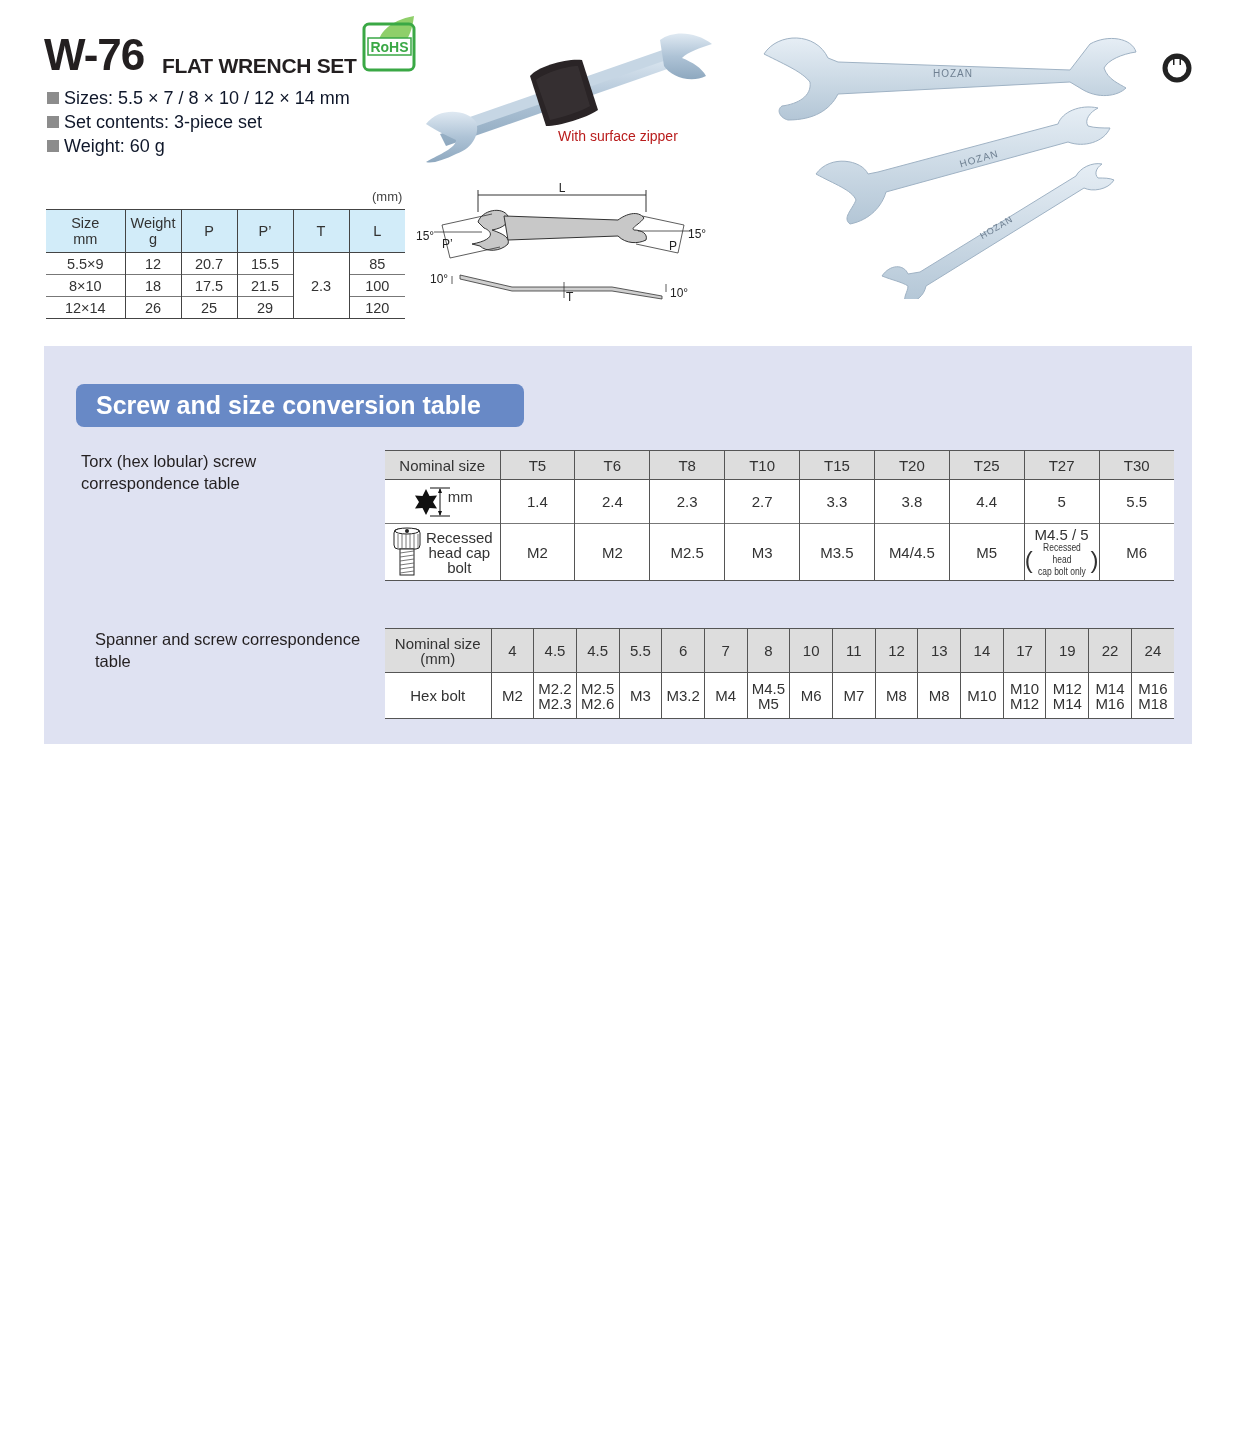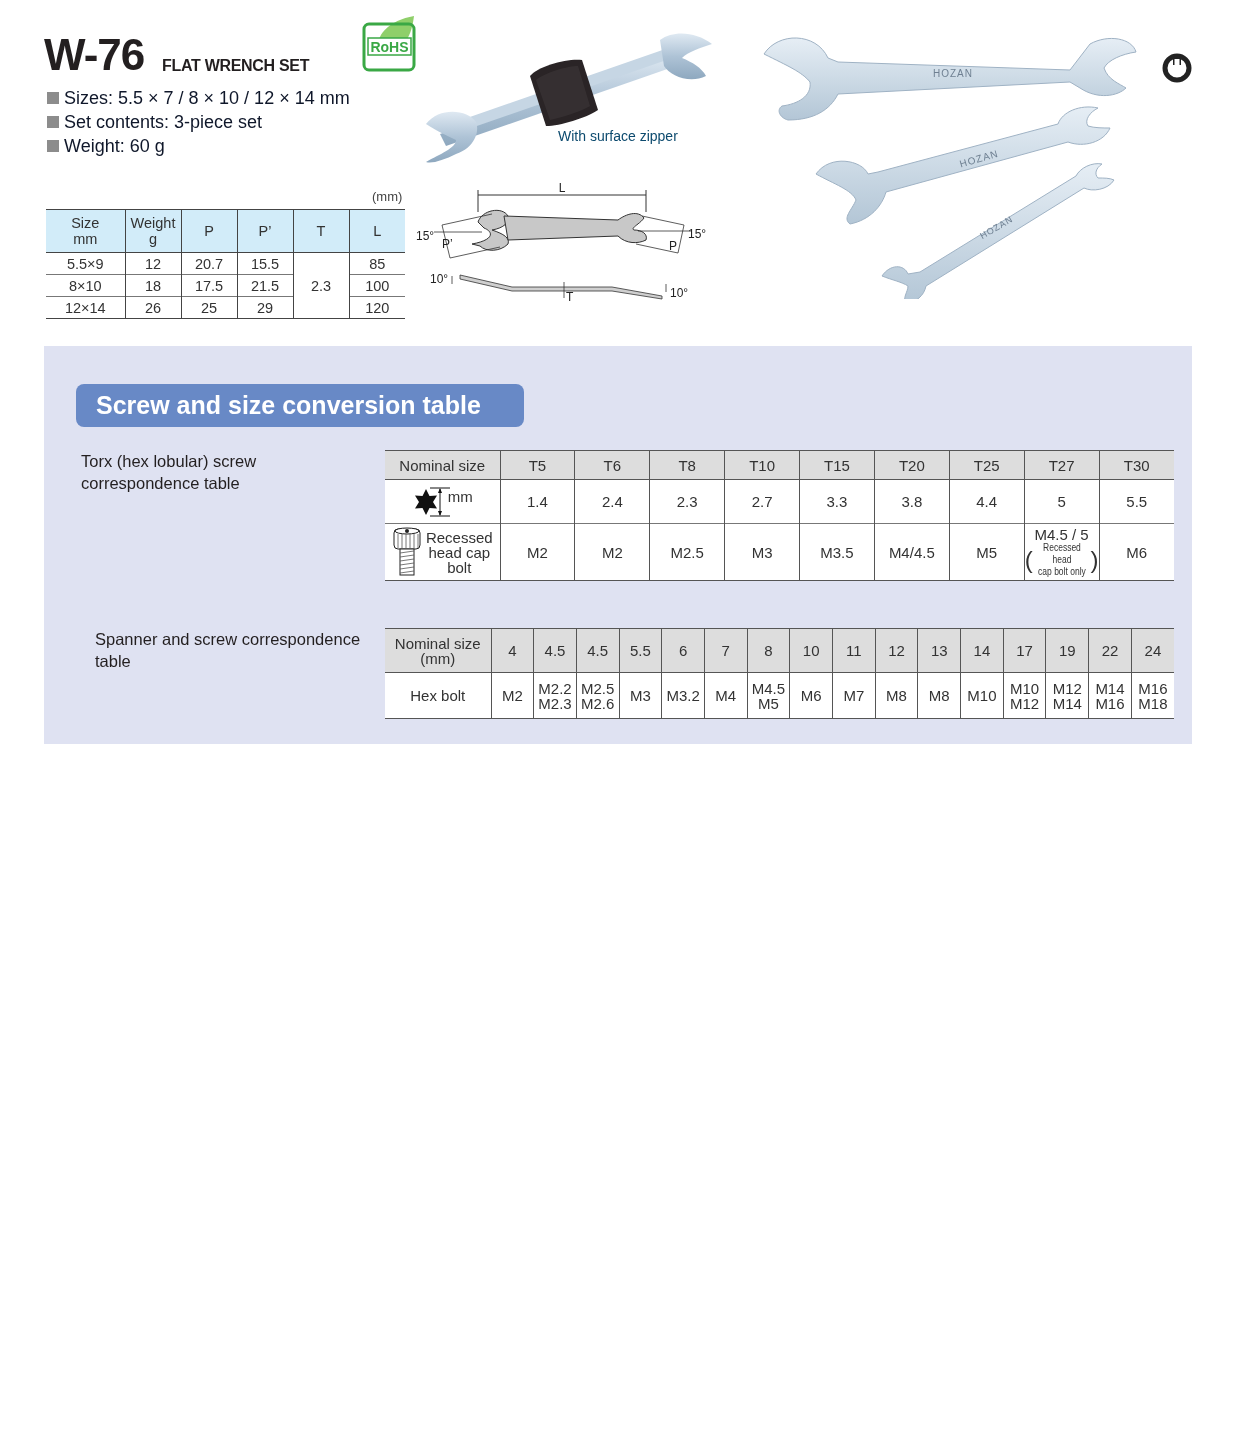--- a/index.html
+++ b/index.html
@@ -3,39 +3,39 @@
 <meta charset="utf-8">
 <style>
   html, body { margin: 0; padding: 0; }
   body {
     width: 1236px; height: 1444px; position: relative; background: #ffffff;
     font-family: "Liberation Sans", sans-serif; color: #231f20; overflow: hidden;
   }
   .abs { position: absolute; }
   
   .model { left: 44px; top: 30px; font-size: 44px; font-weight: bold; letter-spacing: -1px; line-height: 50px; }
-  .product-name { left: 162px; top: 53px; font-size: 16px; font-weight: bold; line-height: 26px; letter-spacing: -0.3px; }
+  .product-name { left: 162px; top: 53px; font-size: 21px; font-weight: bold; line-height: 26px; letter-spacing: -0.3px; }
   .rohs { left: 362px; top: 14px; width: 54px; height: 58px; }
   .specs { left: 47px; top: 86px; font-size: 18px; line-height: 24px; color: #0f172a; margin:0; padding:0; list-style:none; }
   .specs li { display: flex; align-items: center; }
   .bullet { display:inline-block; width: 12px; height: 12px; background: #8c8c8c; margin-right: 5px; }
 
   
   .unit-label { left: 372px; top: 189px; font-size: 13px; color: #444; }
   table.dims { position: absolute; left: 46px; top: 209px; border-collapse: collapse; font-size: 14.5px; color: #333; }
   table.dims th, table.dims td { border-left: 1px solid #444; text-align: center; padding: 0; }
   table.dims th:first-child, table.dims td:first-child { border-left: none; }
   table.dims thead tr { border-top: 1px solid #444; border-bottom: 1px solid #444; }
   table.dims th { background: #d2ecf9; font-weight: normal; height: 42px; line-height: 16px; margin-top: 40px; }
   table.dims tbody tr { border-bottom: 1px solid #777; height: 22px; }
   table.dims tbody tr:last-child { border-bottom: 1.5px solid #444; }
 
   
   .photo1 { left: 420px; top: 14px; width: 300px; height: 160px; }
-  .zipper-caption { left: 558px; top: 128px; font-size: 14px; color: #0c4a6e; }
+  .zipper-caption { left: 558px; top: 128px; font-size: 14px; color: #b91c1c; }
   .diagram { left: 412px; top: 180px; width: 300px; height: 125px; }
   .photo2 { left: 758px; top: 24px; width: 385px; height: 275px; }
   .open-end-icon { left: 1162px; top: 53px; width: 30px; height: 30px; }
 
   
   .panel { left: 44px; top: 346px; width: 1148px; height: 398px; background: #dfe2f2; }
   .section-title { left: 76px; top: 384px; width: 448px; height: 43px; background: #6889c6; border-radius: 8px; color: #fff;
                    font-size: 25px; font-weight: bold; line-height: 43px; box-sizing: border-box; padding-left: 20px; }
   .desc { font-size: 16.5px; line-height: 22px; color: #231f20; }
   .desc1 { left: 81px; top: 450px; width: 260px; }

